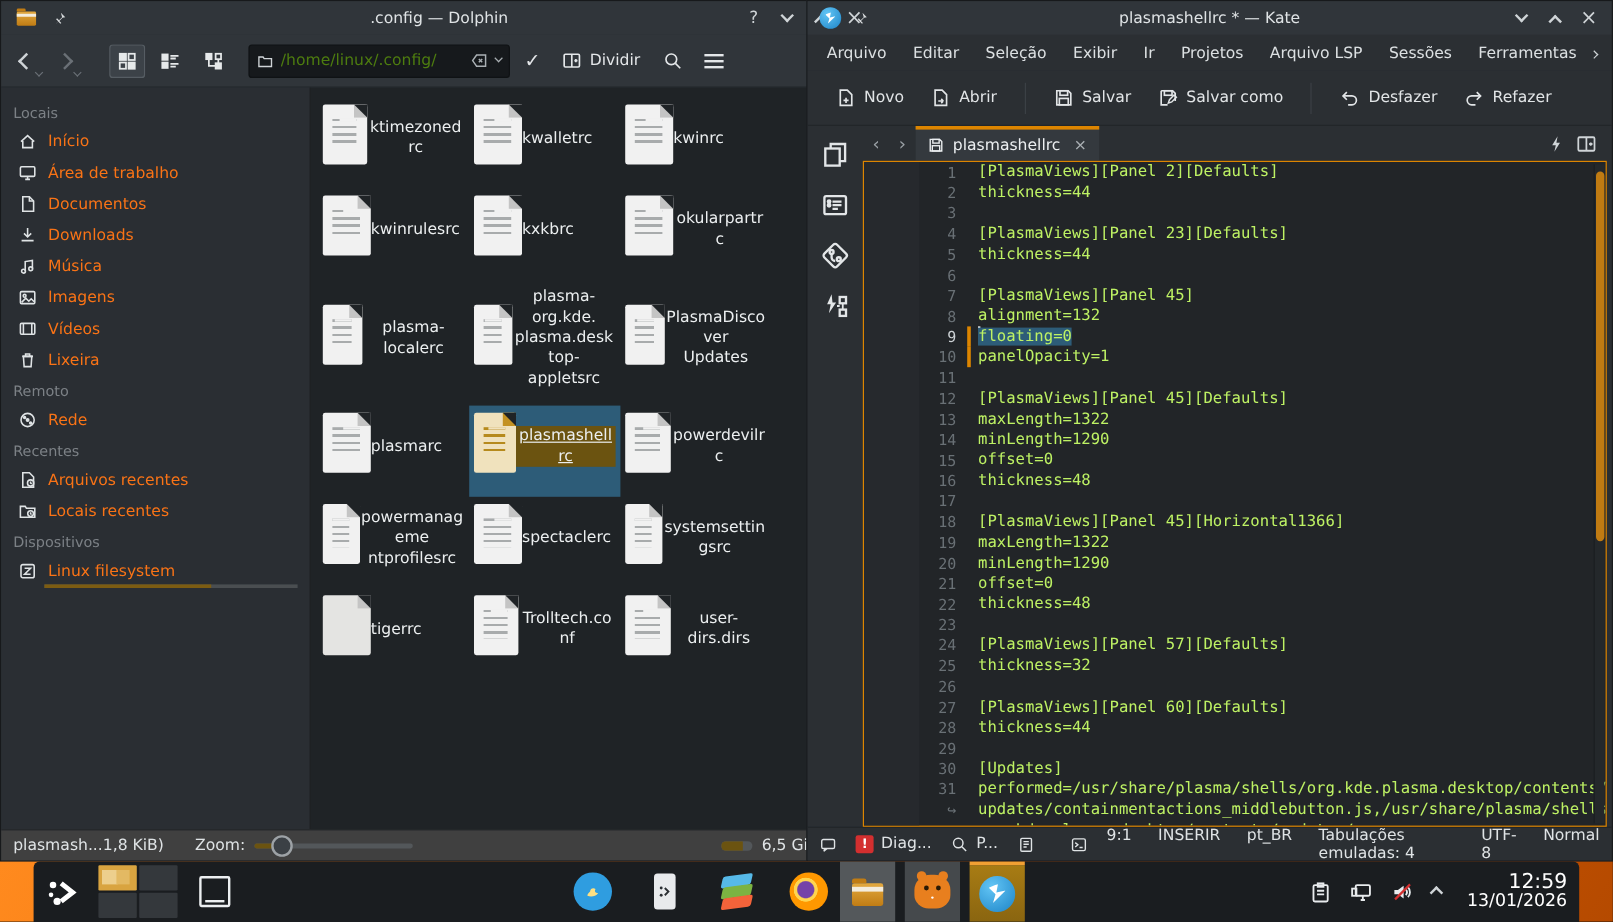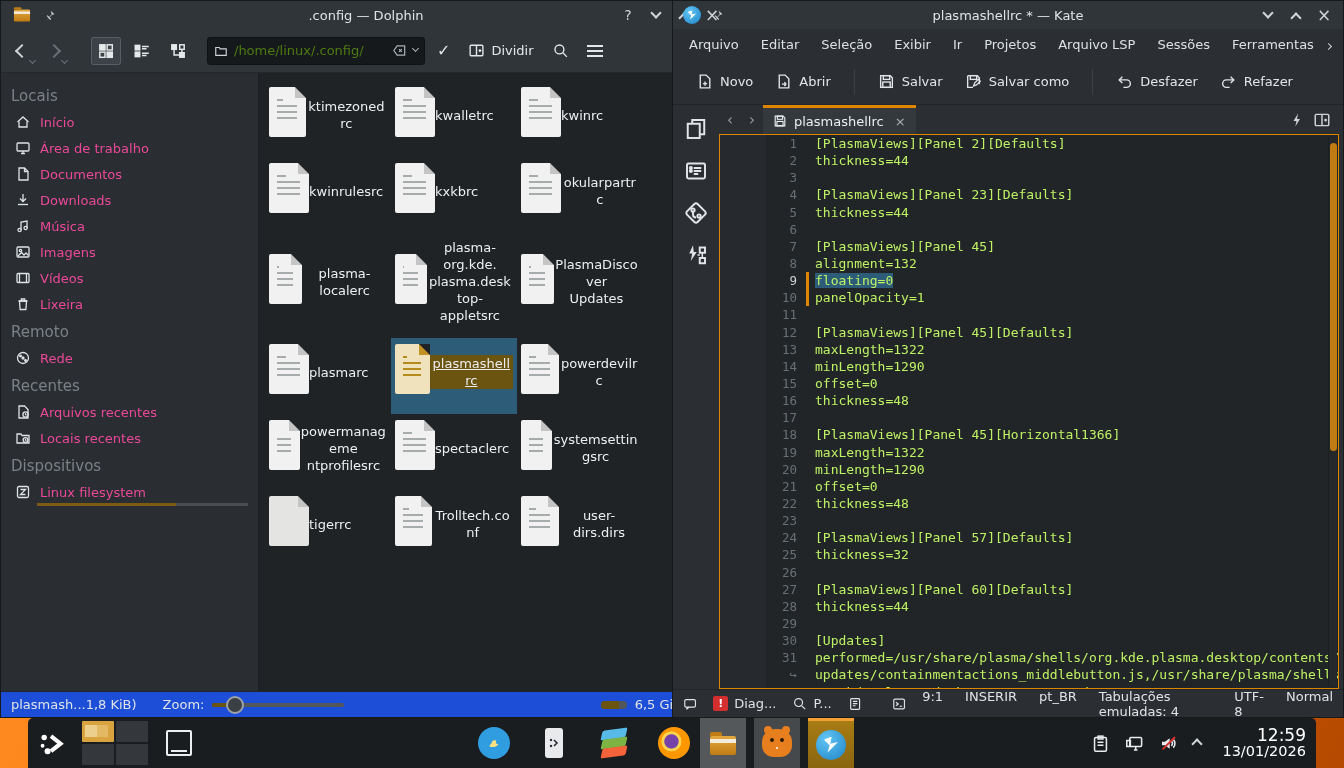--- a/index.html
+++ b/index.html
@@ -21,41 +21,41 @@
   .dtoolbar { height:44px; background:#30353a; display:flex; align-items:center; padding:0 8px; gap:6px; border-bottom:1px solid #24282c; flex:none; }
   .navbtn { position:relative; width:26px; height:26px; display:flex; align-items:center; justify-content:center; }
   .navbtn .hist { position:absolute; right:0; bottom:1px; }
   .viewbtn { width:30px; height:28px; display:flex; align-items:center; justify-content:center; border-radius:3px; color:#e6e9ea; }
   .viewbtn.checked { background:#3c4248; box-shadow:inset 0 0 0 1px #565d63; }
   .urlbar { width:218px; height:28px; background:#16191c; border:1px solid #0f1214; border-radius:3px; display:flex; align-items:center; padding:0 6px; gap:6px; margin-left:8px; }
   .urlbar .path { flex:1; color:#4d7c0f; white-space:nowrap; overflow:hidden; }
   .toolitem { display:flex; align-items:center; gap:6px; color:#e4e7e9; padding:0 6px; height:30px; }
   .dbody { flex:1; display:flex; min-height:0; }
   .dsidebar { width:258px; background:#2a2e33; border-right:1px solid #1c1f22; padding-top:8px; overflow:hidden; }
-  .sechead { color:#7c8186; font-size:15px; padding:6px 10px 4px 10px; }
-  .sideitem { display:flex; align-items:center; gap:9px; height:26px; padding-left:14px; color:#ec4899; }
+  .sechead { color:#7c8186; font-size:12px; padding:6px 10px 4px 10px; }
+  .sideitem { display:flex; align-items:center; gap:9px; height:26px; padding-left:14px; color:#f97316; }
   .sideitem .ic { width:16px; height:16px; flex:none; color:#dfe3e5; }
   .meter { height:3px; margin:0 10px 0 36px; background:#4a4e51; position:relative; top:-2px; }
   .meter .fill { height:100%; background:#7c5c12; }
   .dview { flex:1; background:#1f2326; position:relative; overflow:hidden; padding:8px 0 0 6px; }
   .fgrid { display:grid; grid-template-columns:repeat(3,126px); }
   .fitem { display:flex; flex-direction:row; align-items:center; padding:6px 4px 14px 4px; }
   .page { width:40px; height:50px; background:#f1f1f1; border-radius:2px; position:relative; margin-bottom:6px; }
   .page:before { content:''; position:absolute; top:0; right:0; border-style:solid; border-width:0 11px 11px 0; border-color:#1f2326 #1f2326 #c4c4c4 #c4c4c4; }
   .page .ln { position:absolute; left:8px; right:9px; top:12px; height:24px;
     background:repeating-linear-gradient(#a8abac 0 2px, transparent 2px 6px); }
   .page .ln:before { content:''; position:absolute; top:-0px; right:0; width:14px; height:2px; background:#f1f1f1; } .page.blank { background:#e4e4e2; }
   .fitem.sel .page { background:#f0e2bd; }
   .fitem.sel .page:before { border-color:#1f2326 #1f2326 #c49222 #c49222; }
   .fitem.sel .page .ln { background:repeating-linear-gradient(#b68a1c 0 2px, transparent 2px 6px); }
   .fitem.sel .page .ln:before { background:#f0e2bd; }
   .flabel { max-width:122px; text-align:center; color:#eceff0; line-height:17px; white-space:pre-line; overflow-wrap:anywhere; }
   .fitem.sel .flabel { background:#6b5310; text-decoration:underline; padding:0 3px; }
   .dscroll { position:absolute; right:3px; top:440px; width:7px; height:178px; background:#5d6266; border-radius:4px; }
-  .dstatus { height:26px; background:#1d4ed8; border-top:1px solid #212529; display:flex; align-items:center; padding:0 10px; gap:8px; color:#dfe3e5; flex:none; }
+  .dstatus { height:26px; background:#404040; border-top:1px solid #212529; display:flex; align-items:center; padding:0 10px; gap:8px; color:#dfe3e5; flex:none; }
   .zslider { width:132px; height:4px; background:#53575a; border-radius:2px; position:relative; }
   .zslider .zfill { position:absolute; left:0; top:0; height:100%; width:20px; background:#6b5310; border-radius:2px; }
   .zslider .knob { position:absolute; left:14px; top:-7px; width:18px; height:18px; border-radius:50%; background:#3b4045; border:2px solid #9da2a6; }
   .cappill { width:26px; height:8px; border-radius:4px; background:#53575a; overflow:hidden; }
   .cappill .fill { height:100%; width:70%; background:#6b5310; }
   
   #kate { left:672px; width:672px; height:718px; }
   .menubar { height:30px; background:#2b2f33; display:flex; align-items:center; padding:0 6px; gap:2px; flex:none; }
   .menuitem { padding:4px 10px; color:#dce0e2; }
   .menumore { margin-left:auto; padding-right:6px; }

